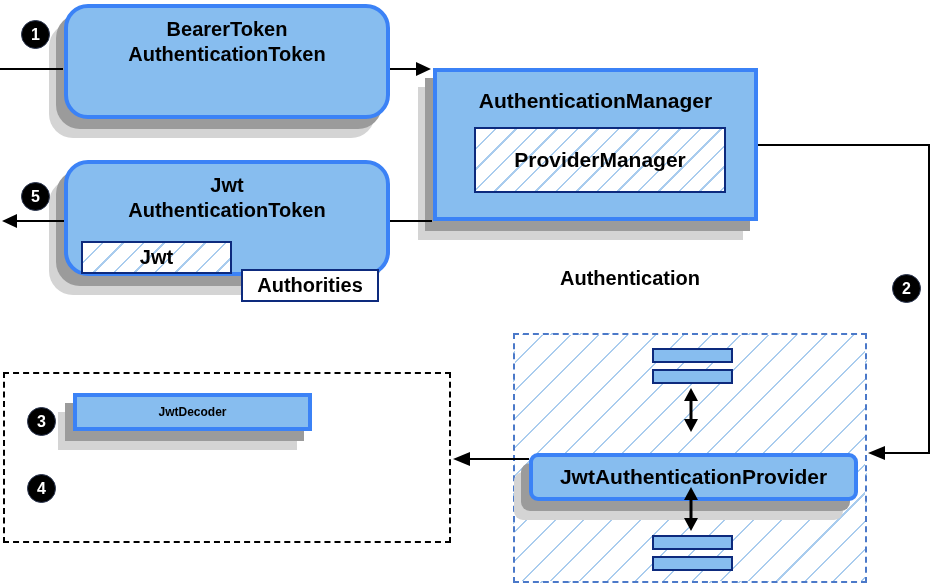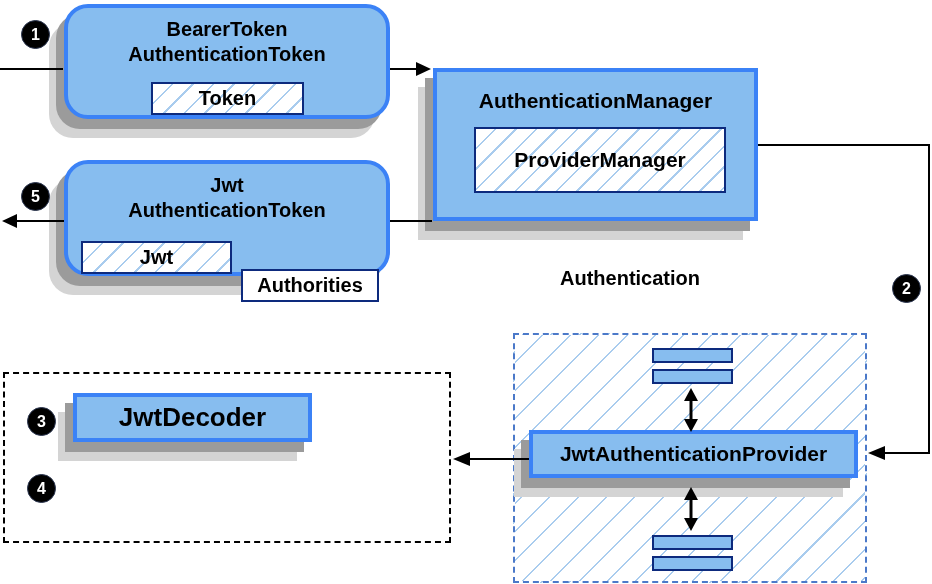--- a/index.html
+++ b/index.html
@@ -77,23 +77,20 @@
 
   <div class="abs lbl-providers" style="left:560px;top:266px;width:252px;">
     <div>Authentication</div>
   </div>
 
   <div class="abs bluebox rounded" style="left:64px;top:4px;width:326px;height:115px;">
     <div class="title2line">
       <div>BearerToken</div>
       <div>AuthenticationToken</div>
     </div>
-    <div class="chip hatch" style="left:83px;top:74px;width:153px;height:33px;font-size:20px;">
-      <span>Token</span>
-    </div>
   </div>
 
   <div class="abs bluebox" style="left:433px;top:68px;width:325px;height:153px;">
     <div style="padding-top:17px;font-size:21px;">AuthenticationManager</div>
     <div class="chip hatch" style="left:37px;top:55px;width:252px;height:66px;font-size:21px;">
       <span>ProviderManager</span>
     </div>
   </div>
 
   <div class="abs bluebox rounded" style="left:64px;top:160px;width:326px;height:116px;">
@@ -107,25 +104,25 @@
     <div class="chip" style="left:173px;top:77px;width:138px;height:33px;font-size:20px;margin-top:28px;">
       <span>Authorities</span>
     </div>
   </div>
 
   <div class="bar" style="left:652px;top:348px;"></div>
   <div class="bar" style="left:652px;top:369px;"></div>
   <div class="bar" style="left:652px;top:535px;"></div>
   <div class="bar" style="left:652px;top:556px;"></div>
 
-  <div class="abs bluebox flexcenter" style="left:529px;top:430px;width:329px;height:48px;font-size:21px;">
+  <div class="abs bluebox flexcenter" style="left:529px;top:453px;width:329px;height:48px;font-size:21px;border-radius:9px;">
     <span>JwtAuthenticationProvider</span>
   </div>
 
-  <div class="abs bluebox flexcenter" style="left:73px;top:393px;width:239px;height:49px;font-size:26px;">
+  <div class="abs bluebox flexcenter" style="left:73px;top:393px;width:239px;height:38px;font-size:12px;">
     <span>JwtDecoder</span>
   </div>
 
 
   <div class="badge" style="left:21px;top:20px;">
       <span>1</span>
     </div>
   <div class="badge" style="left:892px;top:274px;">
       <span>2</span>
     </div>

